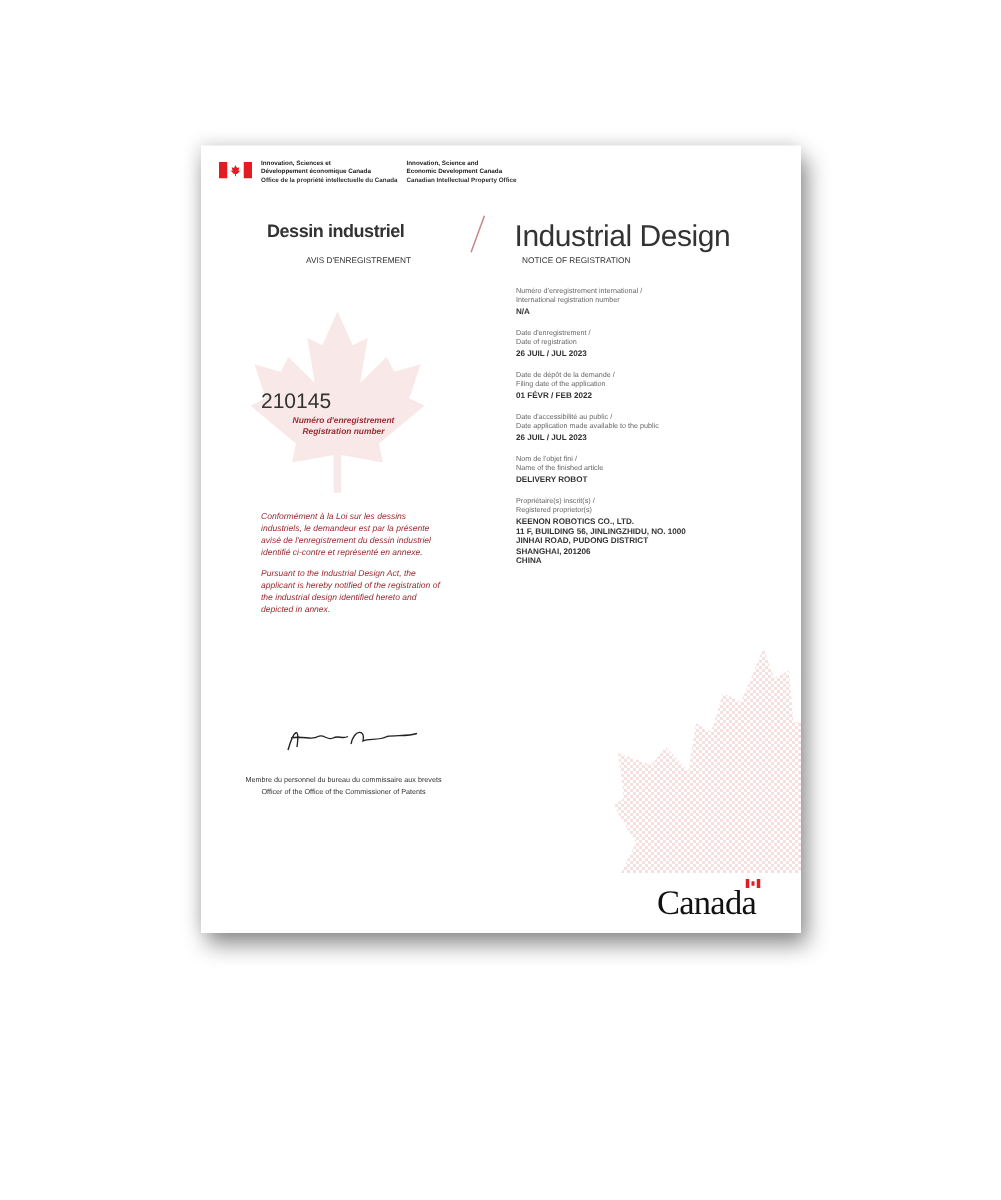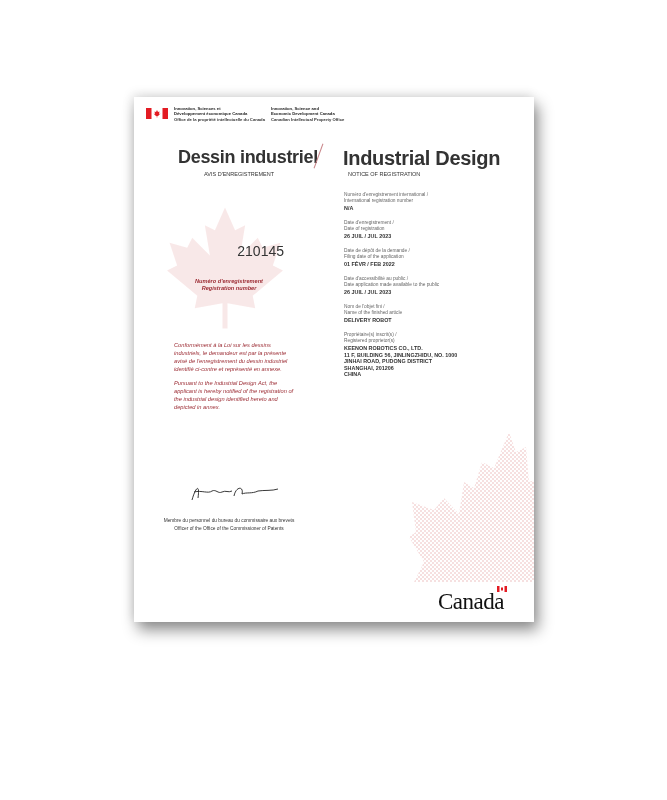--- a/index.html
+++ b/index.html
@@ -17,28 +17,28 @@
       background: #ffffff;
       box-shadow: 4px 8px 14px rgba(0,0,0,0.45), -2px -3px 10px rgba(0,0,0,0.10);
       overflow: hidden;
     }
     .hdr-flag { position: absolute; left: 12px; top: 11px; width: 22px; height: 11px; }
     .hdr-col { position: absolute; top: 9px; font-size: 4.2px; line-height: 5.4px; color: #222; font-weight: bold; }
     .hdr-col .l3 { font-weight: bold; color: #333; }
     .hdr-fr { left: 40px; }
     .hdr-en { left: 137px; }
 
-    .title-fr { position: absolute; left: 44px; top: 50px; font-size: 18px; font-weight: bold; color: #333; letter-spacing: -0.3px; }
-    .title-en { position: absolute; left: 209px; top: 50px; font-size: 20px; font-weight: bold; color: #333; letter-spacing: -0.3px; }
+    .title-fr { position: absolute; left: 44px; top: 50px; font-size: 12px; font-weight: bold; color: #333; letter-spacing: -0.3px; }
+    .title-en { position: absolute; left: 209px; top: 50px; font-size: 20px; font-weight: normal; color: #333; letter-spacing: -0.3px; }
     .slash { position: absolute; left: 184px; top: 46px; width: 1px; height: 26px; background: #c9868a; transform: rotate(20deg); }
     .sub-fr { position: absolute; left: 70px; top: 74px; font-size: 5.5px; color: #333; }
     .sub-en { position: absolute; left: 214px; top: 74px; font-size: 5.5px; color: #333; }
 
     .leaf { position: absolute; left: 28px; top: 108px; width: 126px; height: 126px; opacity: 0.5; }
-    .regnum { position: absolute; left: 40px; top: 146px; width: 110px; text-align: right; font-size: 14px; color: #333; }
+    .regnum { position: absolute; left: 40px; top: 162px; width: 110px; text-align: left; font-size: 14px; color: #333; }
     .reglbl { position: absolute; left: 40px; top: 181px; width: 110px; text-align: center; font-size: 5.6px; line-height: 7px; color: #9b2a32; font-style: italic; font-weight: bold; }
 
     .notice { position: absolute; left: 40px; top: 244px; width: 122px; font-size: 5.7px; line-height: 8px; color: #9b2a32; font-style: italic; }
     .notice p { margin: 0 0 6px 0; }
 
     .fields { position: absolute; left: 210px; top: 95px; width: 185px; }
     .field { margin-bottom: 8px; }
     .flbl { font-size: 4.8px; line-height: 6px; color: #666; }
     .fval { font-size: 5.4px; line-height: 7px; color: #333; font-weight: bold; margin-top: 1px; }
 

